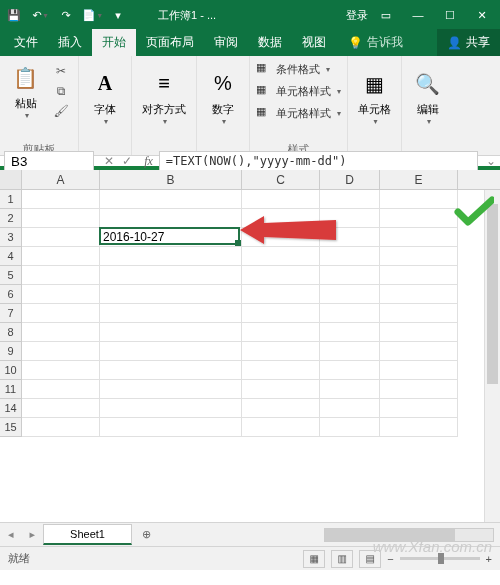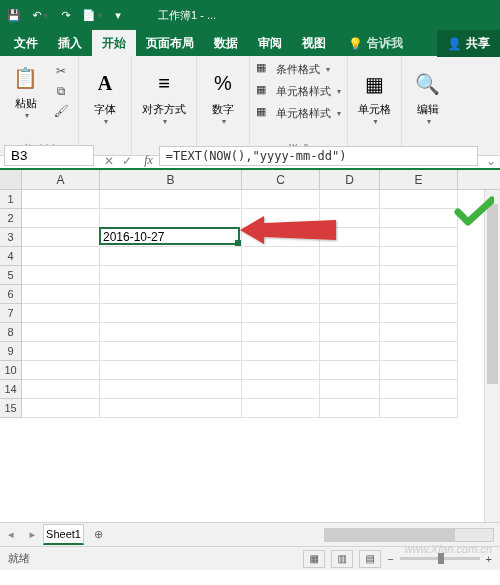--- a/index.html
+++ b/index.html
@@ -5,99 +5,106 @@
 * { margin: 0; padding: 0; box-sizing: border-box; font-family: "Microsoft YaHei", Arial, sans-serif; }
 body { width: 500px; height: 585px; background: #fff; overflow: hidden; position: relative; }
 
 .titlebar { background: #0e7341; height: 30px; display: flex; align-items: center; color: #fff; font-size: 11px; padding: 0 4px; }
 .titlebar .qat { display: flex; gap: 6px; align-items: center; }
 .titlebar .qat .ic { width: 20px; height: 20px; display: flex; align-items: center; justify-content: center; }
 .titlebar .title { margin-left: 30px; }
 .titlebar .right { margin-left: auto; display: flex; gap: 4px; align-items: center; }
 .titlebar .winbtn { width: 28px; height: 24px; display: flex; align-items: center; justify-content: center; }
 
-.ribbon-tabs { background: #0e7341; height: 26px; display: flex; align-items: flex-start; font-size: 12px; font-weight: bold; }
+.ribbon-tabs { background: #0e7341; height: 26px; display: flex; align-items: flex-end; font-size: 12px; }
 .ribbon-tabs .tab { padding: 5px 10px; color: #fff; }
 .ribbon-tabs .tab.file { color: #fff; padding-left: 14px; }
 .ribbon-tabs .tab.active { background: #f1f1f1; color: #0e7341; }
 .ribbon-tabs .tell { margin-left: 6px; display: flex; align-items: center; color: #cce6d8; gap: 4px; padding: 5px 6px; }
 .ribbon-tabs .share { margin-left: auto; background: #0b5d34; color: #fff; padding: 5px 10px; display: flex; align-items: center; gap: 4px; }
 
 .ribbon { background: #f1f1f1; border-bottom: 1px solid #d4d4d4; height: 100px; display: flex; font-size: 12px; }
 .ribbon .group { display: flex; flex-direction: column; align-items: center; border-right: 1px solid #e0e0e0; padding: 4px 6px 2px; }
 .ribbon .group .body { flex: 1; display: flex; align-items: center; gap: 4px; }
 .ribbon .group .label { color: #666; font-size: 11px; margin-top: 20px; }
 .ribbon .bigbtn { display: flex; flex-direction: column; align-items: center; justify-content: center; padding: 2px 4px; }
 .ribbon .bigbtn .ic { width: 32px; height: 32px; display: flex; align-items: center; justify-content: center; font-size: 20px; }
 .ribbon .bigbtn .lbl { font-size: 11px; margin-top: 2px; }
 .ribbon .sidecol { display: flex; flex-direction: column; gap: 2px; }
 .ribbon .sidecol .sm { width: 22px; height: 18px; display: flex; align-items: center; justify-content: center; font-size: 12px; color: #555; }
 .ribbon .stylerow { display: flex; align-items: center; gap: 4px; font-size: 11px; color: #333; margin: 1px 0; }
 .ribbon .stylerow .ic { width: 16px; height: 16px; }
 .dd { font-size: 8px; color: #666; margin-left: 2px; }
 
-.namebox-row { height: 14px; border-bottom: 2px solid #15803d; display: flex; align-items: flex-end; background: #fff; font-size: 12px; }
+.namebox-row { height: 14px; border-bottom: 4px solid #15803d; display: flex; align-items: center; background: #fff; font-size: 12px; }
 .namebox { width: 90px; border: 1px solid #ccc; margin: 2px 4px; padding: 2px 6px; background: #fff; }
 .fx-btns { display: flex; gap: 8px; padding: 0 6px; color: #888; }
 .fx-label { font-style: italic; font-family: "Times New Roman", serif; color: #666; padding: 0 6px; }
 .formula-bar { flex: 1; border: 1px solid #ccc; margin: 2px 4px 2px 0; padding: 2px 6px; font-family: Consolas, monospace; font-size: 12px; color: #333; background: #fff; }
 
 .grid-area { position: relative; height: 352px; overflow: hidden; }
 .colheads { display: flex; height: 20px; background: #f0f0f0; border-bottom: 1px solid #ccc; font-size: 12px; }
 .colheads .corner { width: 22px; border-right: 1px solid #ccc; background: #e8e8e8; }
 .colheads .ch { border-right: 1px solid #ccc; display: flex; align-items: center; justify-content: center; color: #444; }
 .rows { position: relative; }
 .row { display: flex; height: 19px; }
 .row .rh { width: 22px; background: #f0f0f0; border-right: 1px solid #ccc; border-bottom: 1px solid #ccc; display: flex; align-items: center; justify-content: center; font-size: 11px; color: #444; }
 .row .cell { border-right: 1px solid #e0e0e0; border-bottom: 1px solid #e0e0e0; font-size: 12px; padding: 1px 3px; display: flex; align-items: center; }
 .active-cell { position: absolute; border: 2px solid #217346; pointer-events: none; }
 .active-cell::after { content: ''; position: absolute; right: -3px; bottom: -3px; width: 6px; height: 6px; background: #217346; }
 
 .arrow { position: absolute; pointer-events: none; }
 
 .tabs-bottom { height: 24px; border-top: 1px solid #d4d4d4; background: #f1f1f1; display: flex; align-items: center; font-size: 11px; }
 .tabs-bottom .nav { padding: 0 8px; color: #888; }
-.tabs-bottom .sheet-tab { background: #fff; border: 1px solid #ccc; border-bottom: 2px solid #217346; padding: 3px 2px; }
+.tabs-bottom .sheet-tab { background: #fff; border: 1px solid #ccc; border-bottom: 2px solid #217346; padding: 3px 26px; }
 .tabs-bottom .add { padding: 0 10px; color: #666; }
 .tabs-bottom .hscroll { margin-left: auto; width: 170px; height: 14px; background: #e8e8e8; border: 1px solid #ccc; margin-right: 6px; display: flex; }
 .tabs-bottom .hscroll .thumb { width: 130px; background: #cdcdcd; }
 
 .statusbar { height: 24px; background: #f1f1f1; border-top: 1px solid #d4d4d4; display: flex; align-items: center; font-size: 11px; color: #555; padding: 0 8px; }
 .statusbar .right { margin-left: auto; display: flex; align-items: center; gap: 6px; }
 .statusbar .viewbtn { width: 22px; height: 18px; border: 1px solid #ccc; display: flex; align-items: center; justify-content: center; font-size: 10px; }
 .statusbar .slider { width: 80px; height: 3px; background: #ccc; position: relative; }
 .statusbar .slider .th { position: absolute; left: 38px; top: -4px; width: 6px; height: 11px; background: #888; }
 
 .vscroll { position: absolute; right: 0; top: 20px; bottom: 0; width: 16px; background: #f1f1f1; border-left: 1px solid #ddd; }
 .vscroll .thumb { position: absolute; top: 14px; left: 2px; right: 2px; height: 180px; background: #cdcdcd; }
 
 .checkmark { position: absolute; right: 6px; top: 196px; }
-.watermark { position: absolute; right: 8px; bottom: 30px; font-size: 11px; color: #ccc; font-style: italic; }
+.watermark { position: absolute; right: 8px; bottom: 30px; font-size: 15px; color: #ccc; font-style: italic; }
 </style>
 </head>
 <body>
 
 <div class="titlebar">
   <div class="qat">
     <span class="ic">💾</span>
     <span class="ic">↶<span class="dd">▾</span></span>
     <span class="ic">↷</span>
     <span class="ic">📄<span class="dd">▾</span></span>
     <span class="ic">▾</span>
   </div>
   <span class="title">工作簿1 - ...</span>
+  <div class="right">
+    <span>登录</span>
+    <span class="winbtn">▭</span>
+    <span class="winbtn">—</span>
+    <span class="winbtn">☐</span>
+    <span class="winbtn">✕</span>
+  </div>
 </div>
 
 <div class="ribbon-tabs">
   <span class="tab file">文件</span>
   <span class="tab">插入</span>
   <span class="tab active">开始</span>
   <span class="tab">页面布局</span>
+  <span class="tab">审阅</span>
   <span class="tab">数据</span>
-  <span class="tab">审阅</span>
   <span class="tab">视图</span>
   <span class="tell">💡<span>告诉我</span></span>
   <span class="share">👤<span>共享</span></span>
 </div>
 
 <div class="ribbon">
   <div class="group">
     <div class="body">
       <div class="bigbtn">
         <span class="ic">📋</span>
@@ -272,20 +279,28 @@
       <div class="row">
         <div class="rh">9</div>
         <div class="cell" style="width: 78px;"></div>
         <div class="cell" style="width: 142px;"></div>
         <div class="cell" style="width: 78px;"></div>
         <div class="cell" style="width: 60px;"></div>
         <div class="cell" style="width: 78px;"></div>
       </div>
       <div class="row">
         <div class="rh">10</div>
+        <div class="cell" style="width: 78px;"></div>
+        <div class="cell" style="width: 142px;"></div>
+        <div class="cell" style="width: 78px;"></div>
+        <div class="cell" style="width: 60px;"></div>
+        <div class="cell" style="width: 78px;"></div>
+      </div>
+      <div class="row">
+        <div class="rh">11</div>
         <div class="cell" style="width: 78px;"></div>
         <div class="cell" style="width: 142px;"></div>
         <div class="cell" style="width: 78px;"></div>
         <div class="cell" style="width: 60px;"></div>
         <div class="cell" style="width: 78px;"></div>
       </div>
       <div class="row">
         <div class="rh">14</div>
         <div class="cell" style="width: 78px;"></div>
         <div class="cell" style="width: 142px;"></div>

